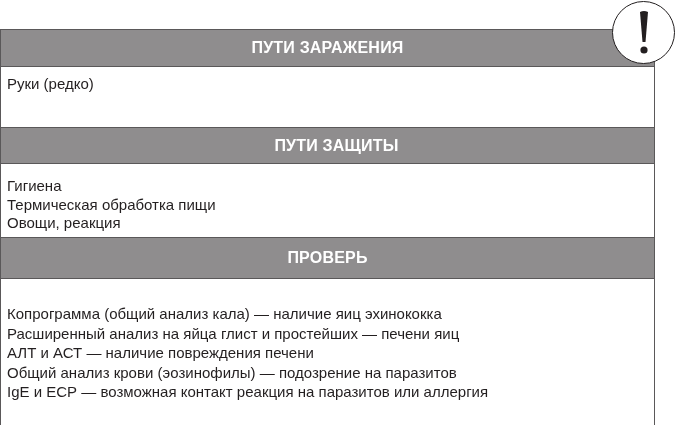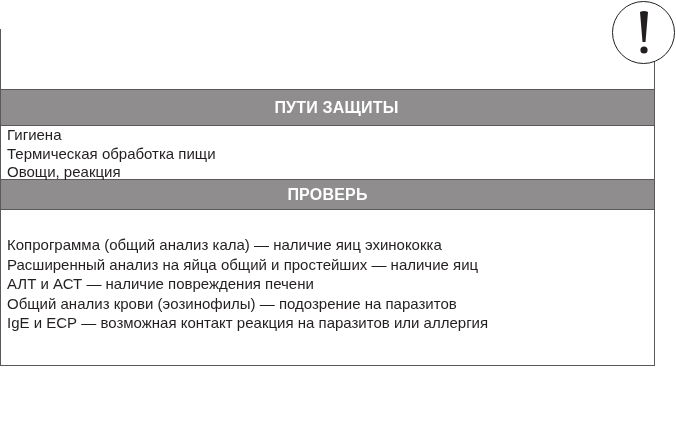--- a/index.html
+++ b/index.html
@@ -9,50 +9,54 @@
           border:1px solid #5a5859; border-top:none; box-sizing:border-box; }
   .hdr { background:#8f8d8e; color:#ffffff; font-weight:bold; text-align:center;
          font-size:16px; letter-spacing:0.2px; display:flex; align-items:center;
          justify-content:center; border-top:1px solid #5a5859; border-bottom:1px solid #5a5859;
          box-sizing:border-box; }
   .body { background:#ffffff; padding:0 6px; box-sizing:border-box;
           font-size:15px; line-height:18.5px; }
   .h1 { height:38px; }
   .b1 { height:60px; padding-top:8px; }
   .h2 { height:37px;padding-left:18px; }
-  .b2 { height:53px; }
-  .h3 { height:31px; }
+  .b2 { height:73px; padding-top:13px; }
+  .h3 { height:42px; }
   .b3 { height:141px; padding-top:11px; line-height:19.5px;margin-top:14px; }
   .line { white-space:nowrap; display:block; }
   .alert { position:absolute; left:612px; top:1px; width:63px; height:63px;
            border-radius:50%; border:1.5px solid #231f20; background:#ffffff;
            box-sizing:border-box; display:flex; align-items:center; justify-content:center; }
 </style>
 </head>
 <body>
 
 <div class="card">
+  <div class="hdr h1">
+    <span>ПУТИ ЗАРАЖЕНИЯ</span>
+  </div>
   <div class="body b1">
+    <span class="line">Руки (редко)</span>
   </div>
 
   <div class="hdr h2">
     <span>ПУТИ ЗАЩИТЫ</span>
   </div>
   <div class="body b2">
     <span class="line">Гигиена</span>
     <span class="line">Термическая обработка пищи</span>
     <span class="line">Овощи, реакция</span>
   </div>
 
   <div class="hdr h3">
     <span>ПРОВЕРЬ</span>
   </div>
   <div class="body b3">
     <span class="line">Копрограмма (общий анализ кала) — наличие яиц эхинококка</span>
-    <span class="line">Расширенный анализ на яйца общий и простейших — наличие яиц</span>
+    <span class="line">Расширенный анализ на яйца глист и простейших — печени яиц</span>
     <span class="line">АЛТ и АСТ — наличие повреждения печени</span>
     <span class="line">Общий анализ крови (эозинофилы) — подозрение на паразитов</span>
     <span class="line">IgE и ЕСР — возможная контакт реакция на паразитов или аллергия</span>
   </div>
 </div>
 
 <div class="alert">
   <svg width="14" height="46" viewBox="0 0 14 46">
     <path d="M3 2 Q7 0 11 2 L8.5 32 L5.5 32 Z" fill="#231f20"></path>
     <circle cx="7" cy="40" r="3.6" fill="#231f20"></circle>

